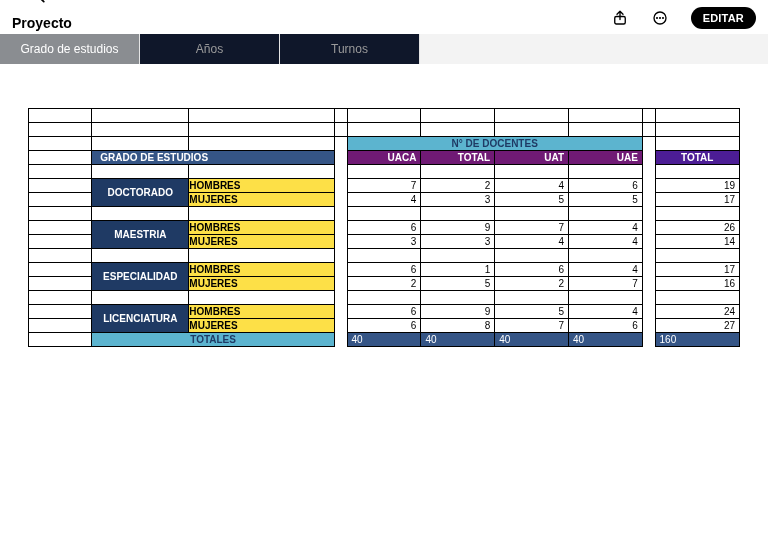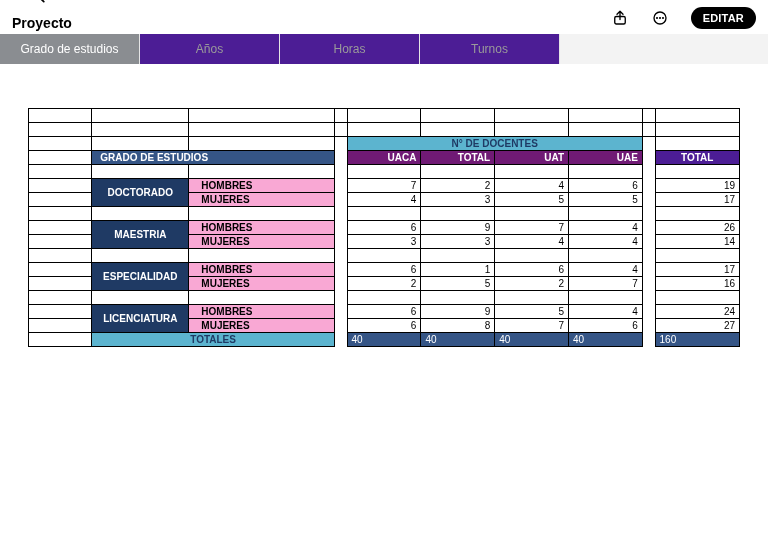--- a/index.html
+++ b/index.html
@@ -22,41 +22,41 @@
     .edit-btn {
       background:#000; color:#fff; border:none; border-radius:14px;
       padding:5px 12px; font-size:11px; font-weight:700; letter-spacing:0.2px;
       cursor:pointer;
     }
 
     
     .tabs { display:flex; height:30px; }
     .tab {
       flex:0 0 auto; width:140px; display:flex; align-items:center; justify-content:center;
-      font-size:12px; color:#9a9a9a; cursor:pointer; background:#4c1d95;
+      font-size:12px; color:#9a9a9a; cursor:pointer; background:#0f172a;
       border-right:1px solid #e5e5e5;
     }
     .tab.active { background:#8a8d91; color:#fff; }
     .tabs-spacer { flex:1; background:#f3f3f3; }
 
     
     .sheet {
       padding:44px 28px 0;
     }
     table { border-collapse:collapse; width:100%; table-layout:fixed; font-size:10px;border-radius:21px; }
     td { border:1px solid #000; height:14px; line-height:13px; padding:0 4px; background:#fff; }
     td.empty { }
     td.num { text-align:right; font-weight:400; }
     td.total-num { text-align:right; font-weight:400; }
     td.gapv { border:none; background:#fff; }
     td.cat {
       background:#1f3a64; color:#fff; font-weight:700; text-align:center;
       vertical-align:middle; font-size:10px;
     }
-    td.gender { font-weight:700; background:#f9a8d4; padding-left:12px; }
+    td.gender { font-weight:700; background:#fde047; padding-left:0; }
 
     td.h-grado {
       background:#355586; color:#fff; font-weight:700; padding-left:8px;
     }
     td.h-ndoc {
       background:#5cb4cf; color:#1f3a64; font-weight:700; text-align:center;
     }
     td.h-col {
       background:#701a75; color:#fff; font-weight:700; text-align:right;
     }
@@ -103,21 +103,20 @@
           <circle cx="16" cy="12" r="1.4" fill="#000"></circle>
         </svg>
     </span>
     <button class="edit-btn">EDITAR</button>
   </div>
 </div>
 
 <div class="tabs">
   <div class="tab active">Grado de estudios</div>
   <div class="tab">Años</div>
-  <div class="tab">Horas</div>
   <div class="tab">Turnos</div>
   <div class="tabs-spacer"></div>
 </div>
 
 <div class="sheet">
 <table>
   <colgroup>
     <col style="width:60px">
         <col style="width:92px">
         <col style="width:138px">

